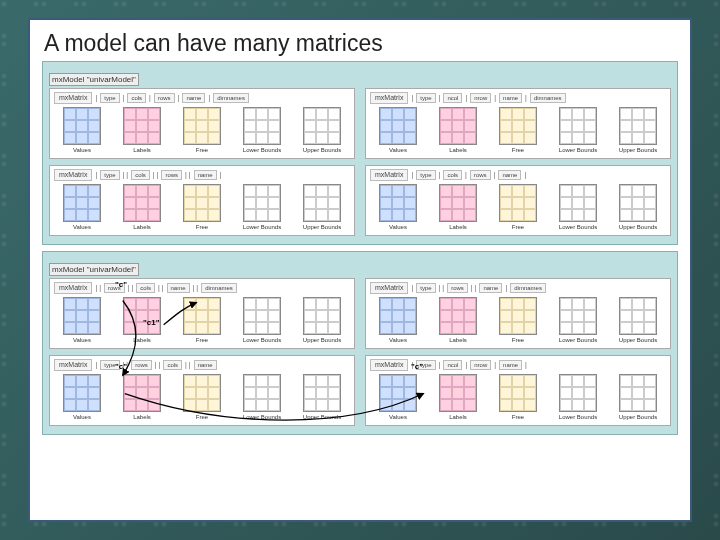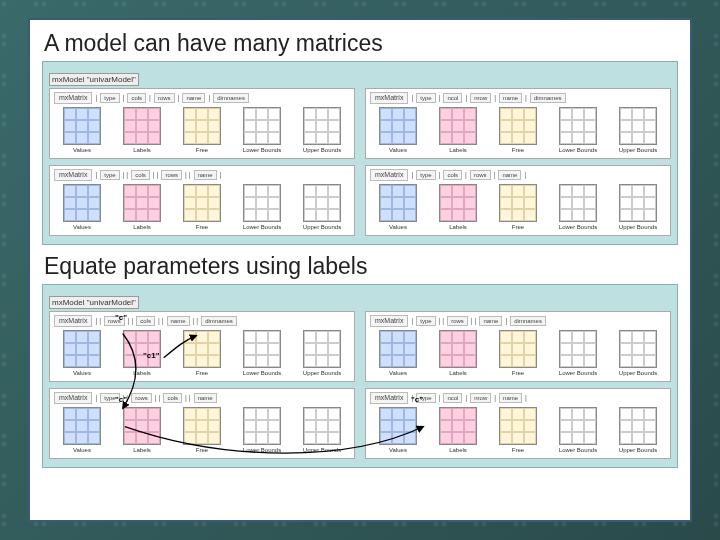--- a/index.html
+++ b/index.html
@@ -517,21 +517,20 @@
                 </div>
                 <span class="cell-label">Upper
 Bounds</span>
               </div>
           </div>
         </div>
       </div>
     </div>
   </div>
 
-  <div class="heading">Equate parameters using labels</div>
 
   <div class="diagram">
     <span class="model-label">mxModel "univarModel"</span>
     <div class="panel-row">
       <div class="panel-stack">
         <div class="panel">
           <div class="panel-header">
             <span class="hdr-box hdr-main">mxMatrix</span>
             <span class="sep">| |</span>
             <span class="hdr-box">rows</span>

